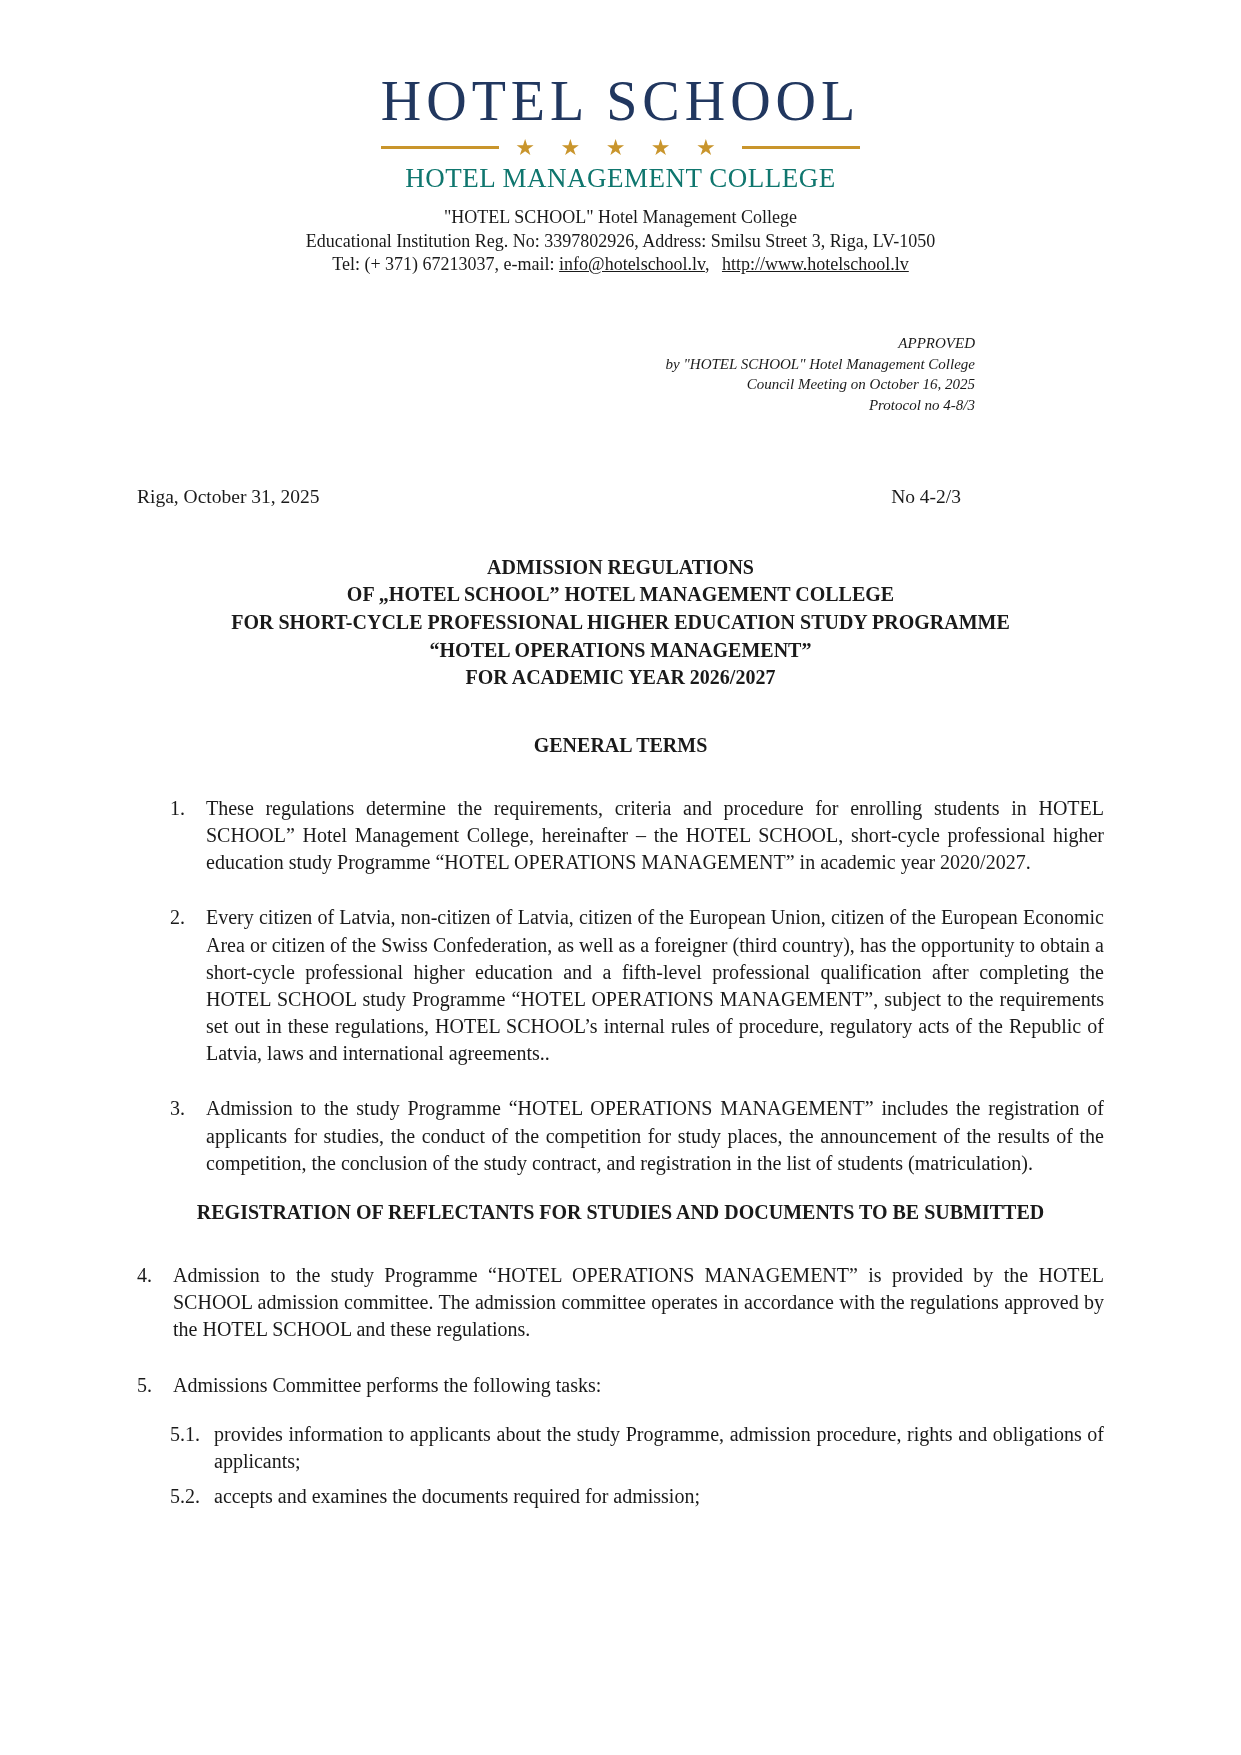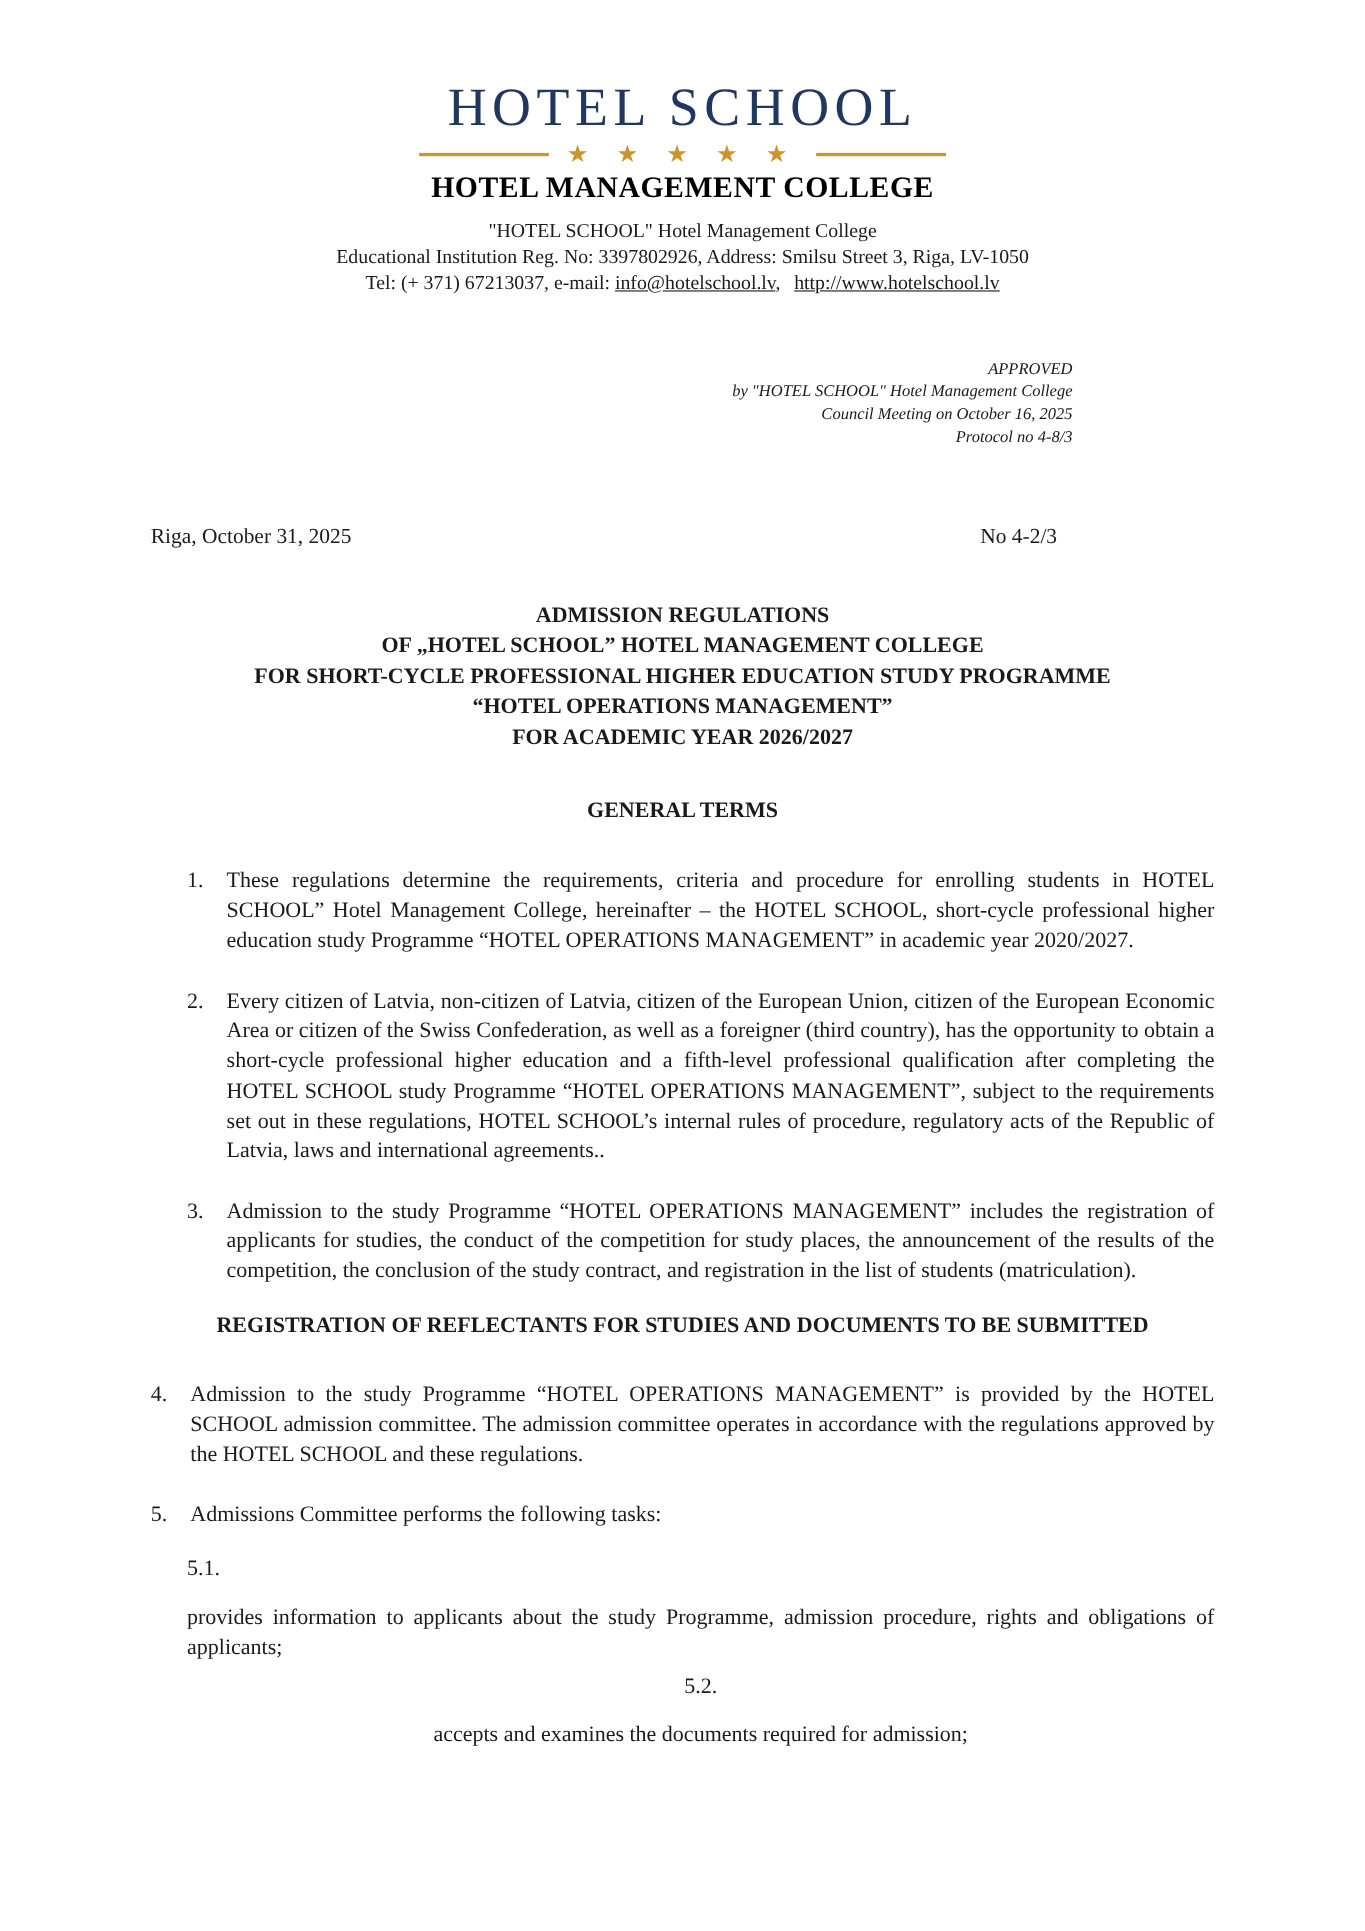--- a/index.html
+++ b/index.html
@@ -11,21 +11,21 @@
     box-sizing: border-box;
     padding: 72px 137px 60px 137px;
     background: #ffffff;
     font-family: "Liberation Serif", serif;
     color: #1a1a1a;
   }
 
   
   .letterhead { text-align: center; }
   .logo-title {
-    font-size: 49px;
+    font-size: 56px;
     line-height: 1.05;
     letter-spacing: 5px;
     color: #21375f;
     font-weight: 400;
   }
   .logo-divider {
     display: flex;
     align-items: center;
     justify-content: center;
     gap: 16px;
@@ -39,23 +39,23 @@
   }
   .stars {
     color: #c9952c;
     font-size: 22px;
     letter-spacing: 10px;
     line-height: 1;
     white-space: nowrap;
   }
   .logo-subtitle {
     font-size: 27px;
-    font-weight: 700;
+    font-weight: 400;
     letter-spacing: 0.5px;
-    color: #000000;
+    color: #0f766e;
     margin-top: 4px;
   }
   .contact {
     margin-top: 12px;
     font-size: 18px;
     line-height: 1.32;
   }
   .doc-link { color: #1a1a1a; text-decoration: underline; }
   .website-gap { display: inline-block; width: 8px; }
 
@@ -102,21 +102,21 @@
   .item {
     display: flex;
     font-size: 20px;
     line-height: 1.36;
   }
   .item .num { flex: 0 0 36px; }
   .item .txt { flex: 1; text-align: justify; }
   .indent1 { margin-left: 33px; }
   .first-after-heading { margin-top: 36px; }
   .gap { margin-top: 28px; }
-  .item.sub { margin-left: 33px; flex-direction: column; }
+  .item.sub { margin-left: 33px; }
   .item.sub .num { flex: 0 0 44px; }
   .sub-first { margin-top: 22px; }
   .sub-next { margin-top: 8px; align-items: center; }
 </style>
 </head>
 <body>
 
 <div class="page">
 
   <header class="letterhead">

